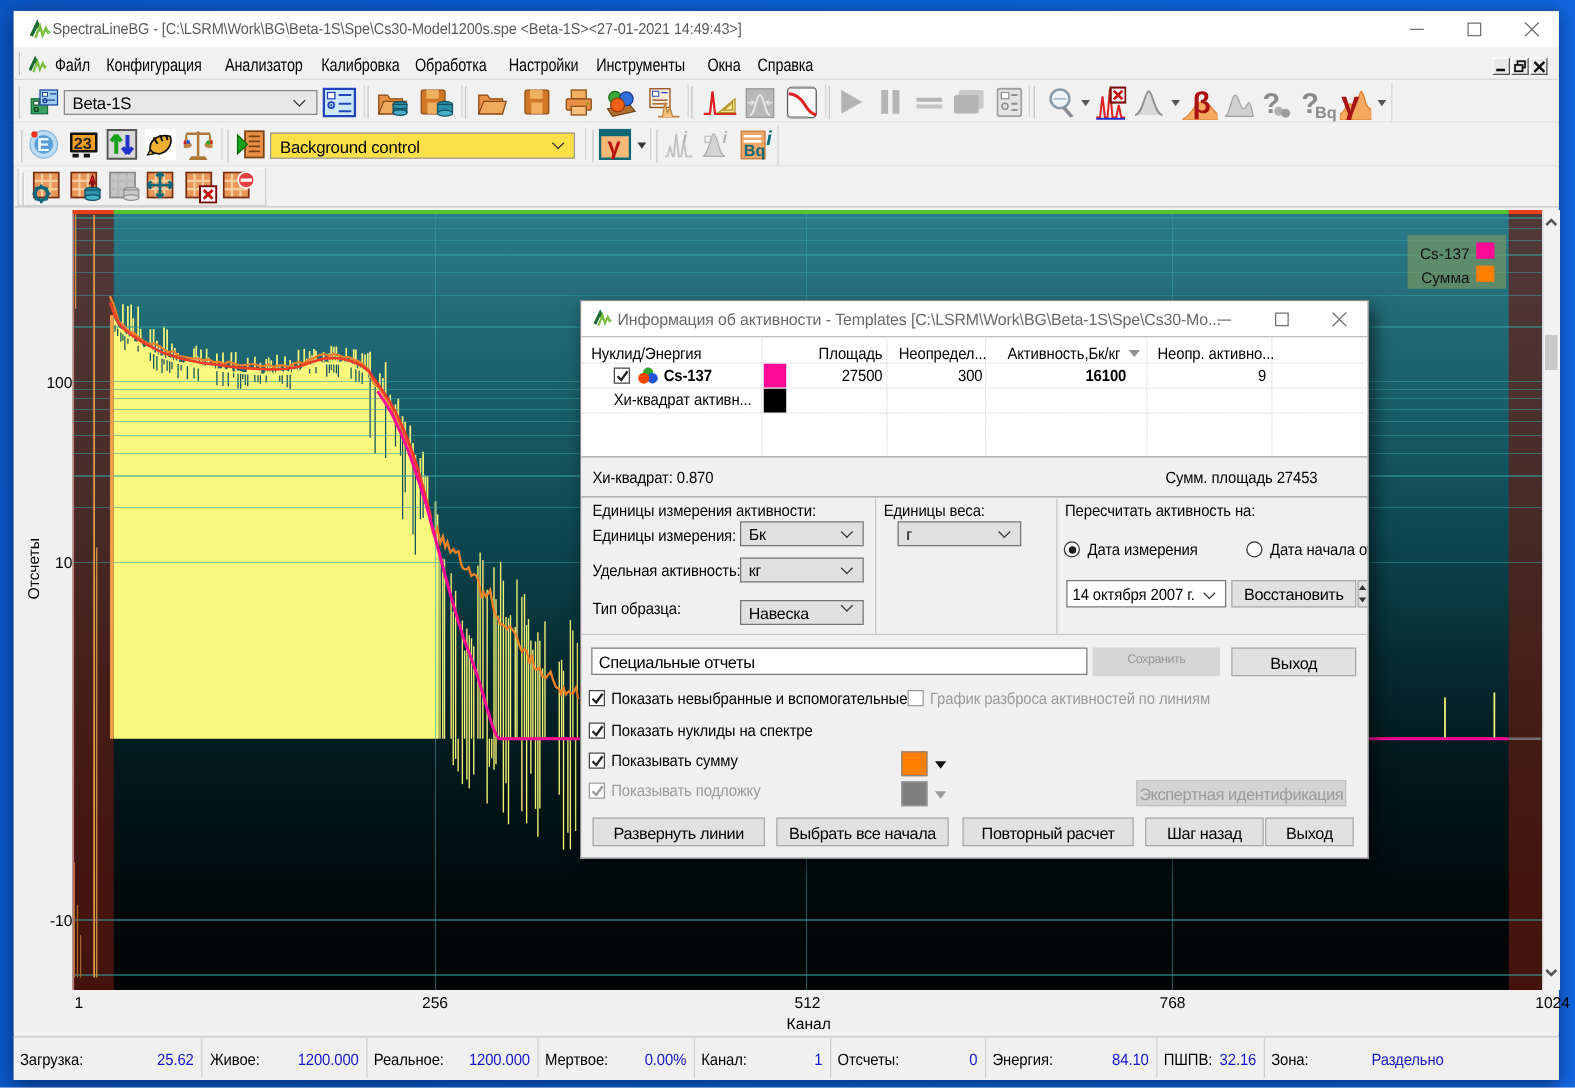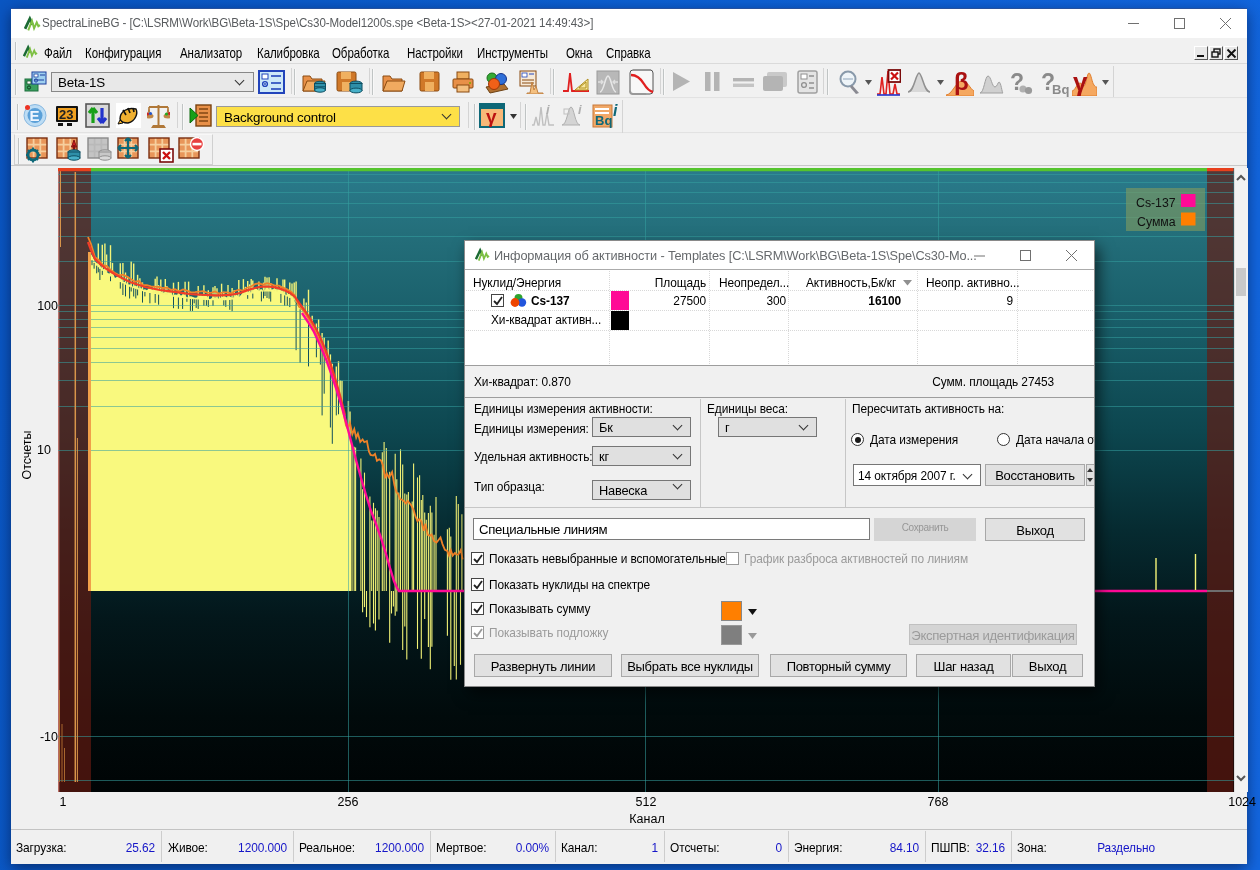--- a/index.html
+++ b/index.html
@@ -639,21 +639,21 @@
 </svg>
 <div class="a" style="left:1233.5px;top:168px;width:14px;height:624px;background:#f2f2f2;border-left:1px solid #dcdcdc"></div>
 <svg class="a" style="left:1235px;top:172px" width="12" height="12" viewBox="0 0 12 12">
     <path d="M2,8 L6,4 L10,8" fill="none" stroke="#555" stroke-width="2"></path>
   </svg>
 <svg class="a" style="left:1235px;top:772px" width="12" height="12" viewBox="0 0 12 12">
     <path d="M2,4 L6,8 L10,4" fill="none" stroke="#555" stroke-width="2"></path>
   </svg>
 <div class="a" style="left:1235.5px;top:268px;width:10px;height:28px;background:#c9c9c9"></div>
 <div class="ax" style="left:30px;top:298.5px;width:28px;text-align:right">100</div>
-<div class="ax" style="left:30px;top:442.5px;width:28px;text-align:center">10</div>
+<div class="ax" style="left:30px;top:442.5px;width:28px;text-align:right">10</div>
 <div class="ax" style="left:30px;top:729.5px;width:28px;text-align:right">-10</div>
 <div class="ax" style="left:-8px;top:448px;width:70px;text-align:center;transform:rotate(-90deg)">Отсчеты</div>
 <div class="ax" style="left:33px;top:795px;width:60px;text-align:center">1</div>
 <div class="ax" style="left:318px;top:795px;width:60px;text-align:center">256</div>
 <div class="ax" style="left:616px;top:795px;width:60px;text-align:center">512</div>
 <div class="ax" style="left:908px;top:795px;width:60px;text-align:center">768</div>
 <div class="ax" style="left:1196px;top:795px;width:60px;text-align:right">1024</div>
 <div class="ax" style="left:617px;top:812px;width:60px;text-align:center">Канал</div>
 <div class="a" style="left:11px;top:829px;width:1236px;height:35px;background:#f0f0f0;border-top:1px solid #c3c3c3"></div>
 <div class="t" style="left:16px;top:840px">Загрузка:</div>
@@ -756,21 +756,21 @@
 <div class="t" style="left:551px;top:191px">Дата начала от</div>
 <div class="a" style="left:388px;top:223px;width:128px;height:22px;background:#fff;border:1px solid #767676"></div>
 <div class="t" style="left:393px;top:227px">14 октября  2007 г.</div>
 <div class="chev" style="left:499px;top:230px"></div>
 <div class="btn" style="left:520px;top:223px;width:100px;height:22px;padding-top:3px">Восстановить</div>
 <div class="a" style="left:621px;top:223px;width:9px;height:22px;background:#e1e1e1;border:1px solid #a8a8a8"></div>
 <svg class="a" style="left:621px;top:225px" width="8" height="18" viewBox="0 0 8 18">
       <path d="M1,6 L4,2 L7,6 Z" fill="#333"></path>
       <path d="M1,12 L4,16 L7,12 Z" fill="#333"></path>
     </svg>
-<div class="a" style="left:8px;top:277px;width:397px;height:22px;background:#fff;border:1px solid #7a7a7a;font-size:13.2px;letter-spacing:-0.35px;padding:3px 0 0 5px">Специальные линиям</div>
+<div class="a" style="left:8px;top:277px;width:397px;height:22px;background:#fff;border:1px solid #7a7a7a;font-size:13.2px;letter-spacing:-0.35px;padding:3px 0 0 5px">Специальные отчеты</div>
 <div class="a" style="left:409px;top:277px;width:102px;height:23px;background:#d5d5d5;color:#979797;font-size:10px;letter-spacing:-0.35px;text-align:center;padding-top:4px">Сохранить</div>
 <div class="btn" style="left:520px;top:277px;width:100px;height:23px;padding-top:4px">Выход</div>
 <div class="cb" style="left:6px;top:311px;border-color:#454545"></div>
 <svg class="a" style="left:7px;top:312px" width="12" height="12" viewBox="0 0 12 12">
       <path d="M2,6 L5,9 L10,2" fill="none" stroke="#222" stroke-width="1.8"></path>
     </svg>
 <div class="t" style="left:24px;top:310px">Показать невыбранные и вспомогательные</div>
 <div class="cb" style="left:261px;top:311px;border-color:#999"></div>
 <div class="t" style="left:279px;top:310px;color:#9a9a9a">График разброса активностей по линиям</div>
 <div class="cb" style="left:6px;top:337px;border-color:#454545"></div>
@@ -791,16 +791,16 @@
 <svg class="a" style="left:7px;top:386px" width="12" height="12" viewBox="0 0 12 12">
       <path d="M2,6 L5,9 L10,2" fill="none" stroke="#999" stroke-width="1.8"></path>
     </svg>
 <div class="t" style="left:24px;top:384px;color:#9a9a9a">Показывать подложку</div>
 <div class="a" style="left:256px;top:384px;width:21px;height:20px;background:#7f7f7f;border:1px solid #999"></div>
 <svg class="a" style="left:282px;top:391px" width="11" height="8" viewBox="0 0 11 8">
       <path d="M1,1 L10,1 L5.5,7 Z" fill="#999"></path>
     </svg>
 <div class="a" style="left:444px;top:383px;width:168px;height:21px;background:#d4d4d4;border:1px solid #c0c0c0;color:#9b9b9b;font-size:13.2px;letter-spacing:-0.35px;text-align:center;padding-top:3px">Экспертная идентификация</div>
 <div class="btn" style="left:9px;top:413px;width:138px;height:23px;padding-top:4px">Развернуть линии</div>
-<div class="btn" style="left:156px;top:413px;width:138px;height:23px;padding-top:4px">Выбрать все нуклиды</div>
-<div class="btn" style="left:305px;top:413px;width:137px;height:23px;padding-top:4px">Повторный сумму</div>
+<div class="btn" style="left:156px;top:413px;width:138px;height:23px;padding-top:4px">Выбрать все начала</div>
+<div class="btn" style="left:305px;top:413px;width:137px;height:23px;padding-top:4px">Повторный расчет</div>
 <div class="btn" style="left:451px;top:413px;width:95px;height:23px;padding-top:4px">Шаг назад</div>
 <div class="btn" style="left:547px;top:413px;width:71px;height:23px;padding-top:4px">Выход</div>
 </div>
 </body></html>

